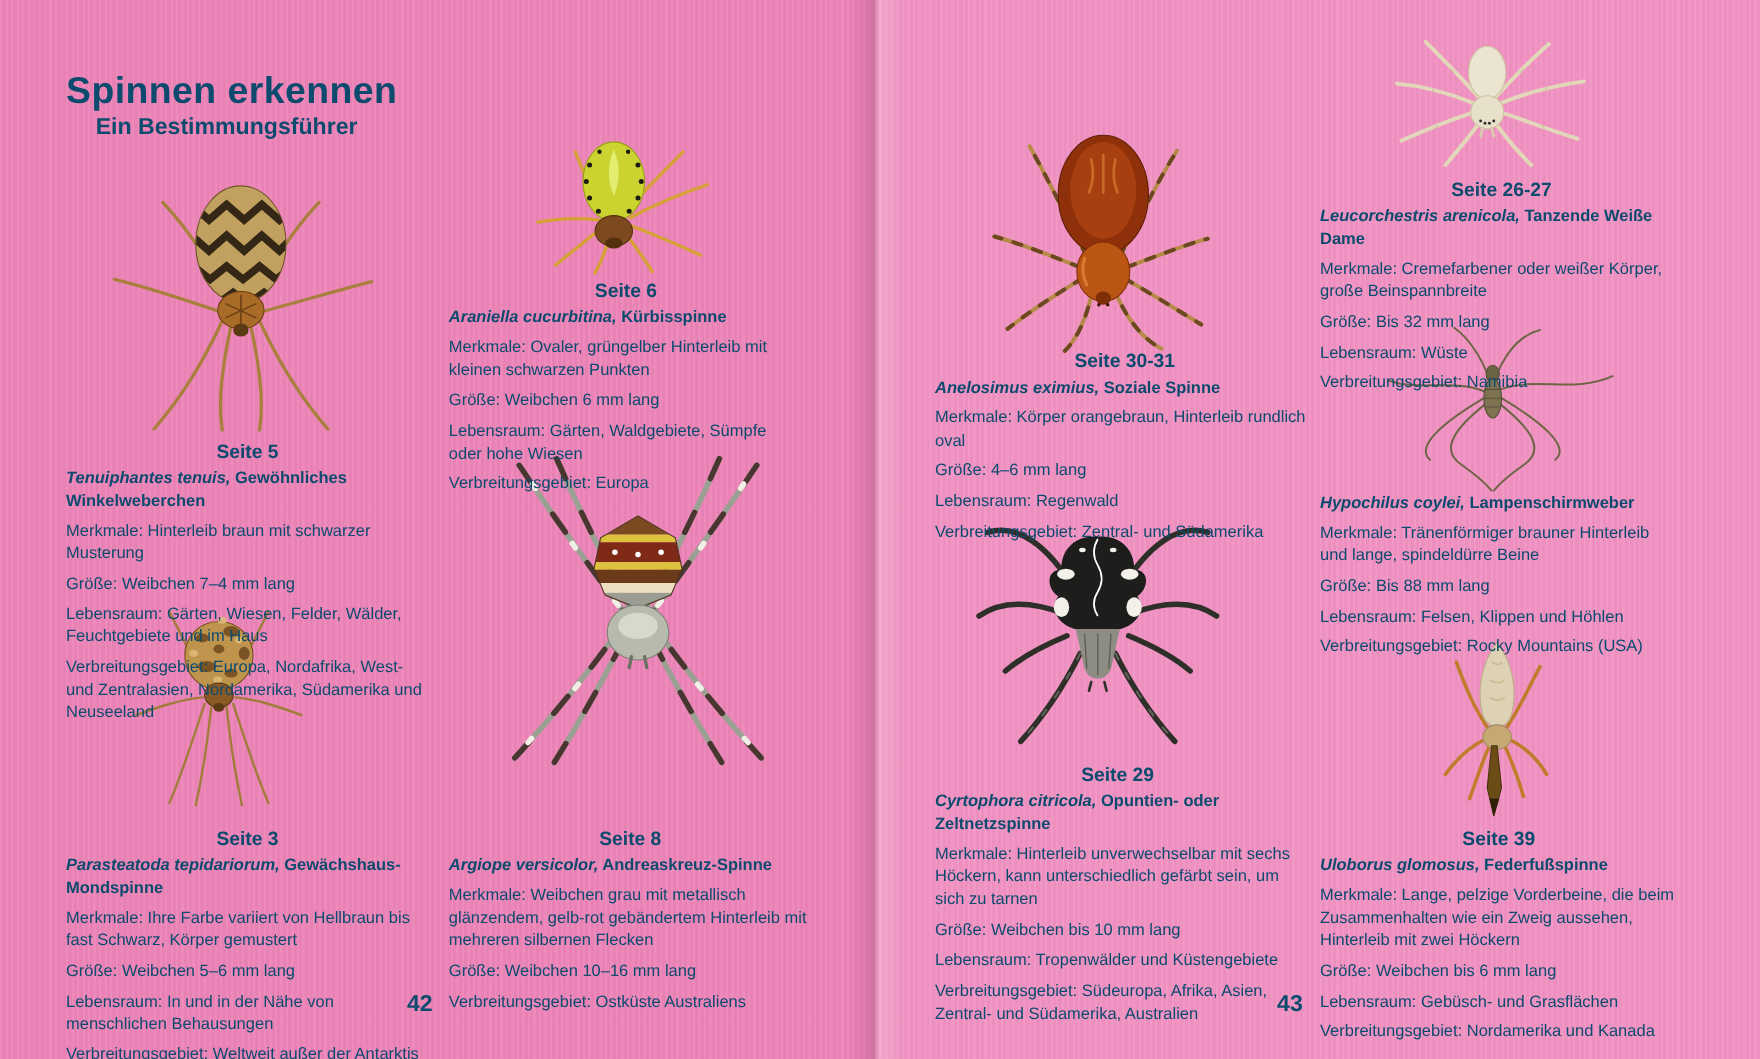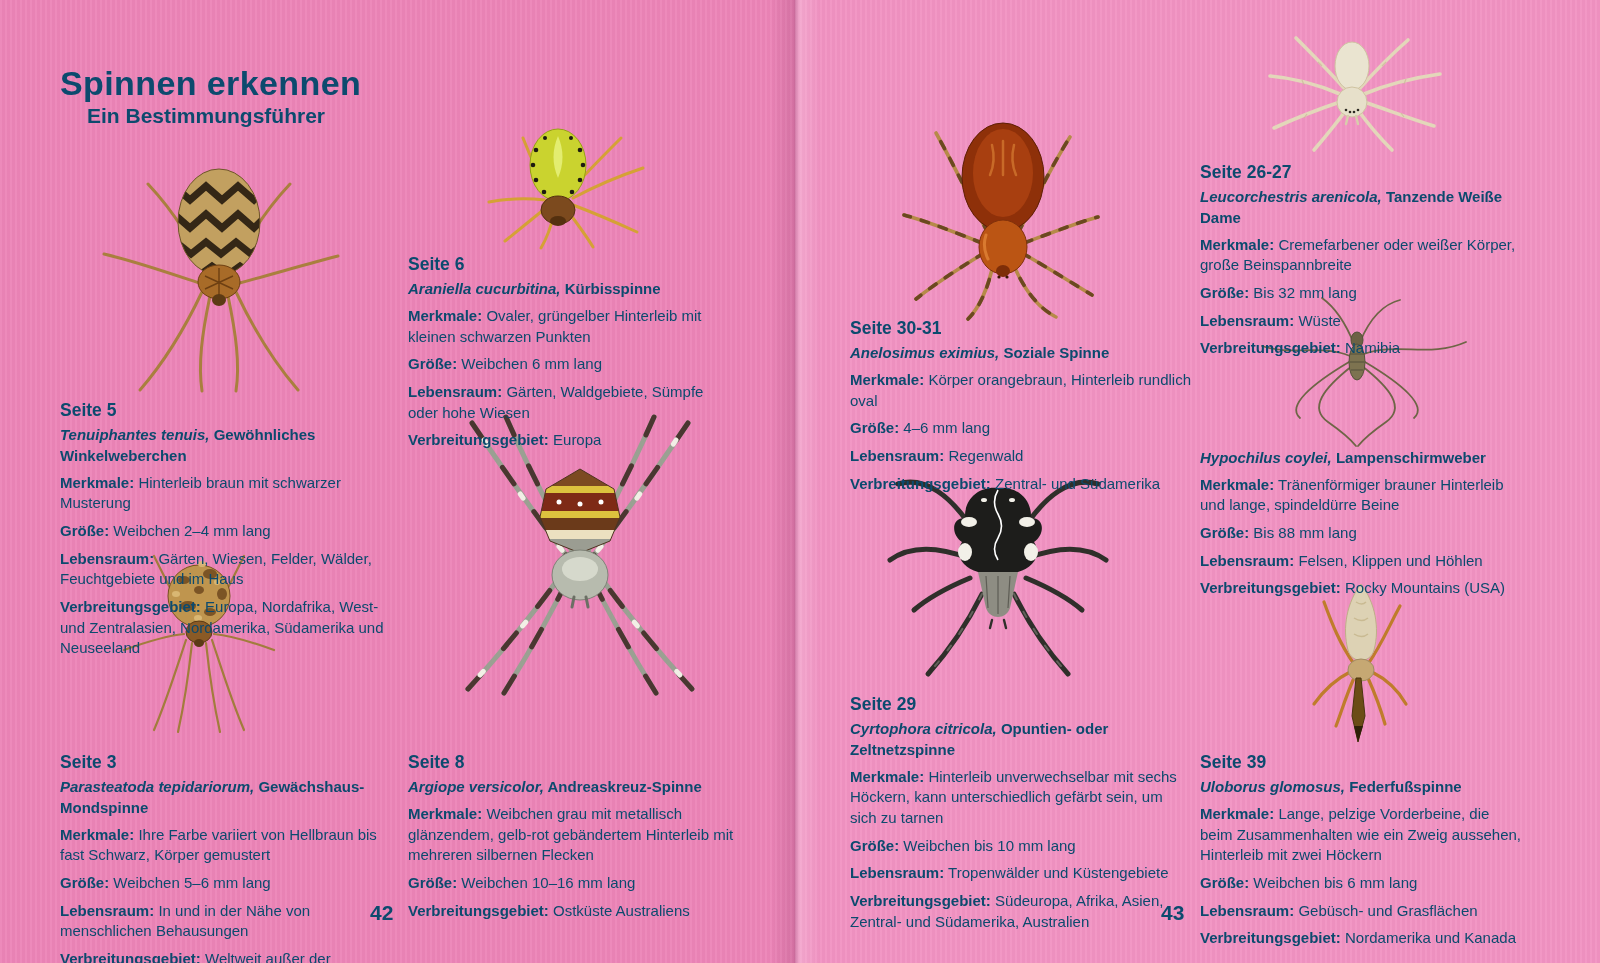--- a/index.html
+++ b/index.html
@@ -8,25 +8,25 @@
   .page{position:absolute;top:0;height:100%;}
   .page-left{left:0;width:795px;background:#ec84b7;
     background-image:repeating-linear-gradient(90deg,rgba(255,255,255,.05) 0 2px,rgba(0,0,0,0.015) 2px 5px);}
   .page-right{left:795px;width:805px;background:#f192c2;
     background-image:repeating-linear-gradient(90deg,rgba(255,255,255,.05) 0 2px,rgba(0,0,0,0.015) 2px 5px);}
   .gutter{position:absolute;left:770px;top:0;width:50px;height:100%;pointer-events:none;
     background:linear-gradient(90deg,rgba(0,0,0,0) 0%,rgba(110,30,75,.16) 46%,rgba(90,20,60,.22) 50%,rgba(255,255,255,.20) 58%,rgba(0,0,0,0) 100%);}
   .title{position:absolute;left:60px;top:64px;font-size:34px;font-weight:bold;letter-spacing:.4px;}
   .subtitle{position:absolute;left:60px;top:104px;font-size:21px;font-weight:bold;margin-left:27px;}
   .entry{position:absolute;font-size:15px;line-height:1.38;}
-  .page-ref{font-weight:bold;font-size:17.5px;margin-bottom:3px;}
+  .page-ref{font-weight:bold;font-size:17.5px;margin-bottom:3px;text-align:center;}
   .species-line{font-weight:bold;margin-bottom:6px;}
   .species{font-style:italic;}
   .field{margin:0 0 7px 0;}
-  .lbl{font-weight:bold;text-align:center;}
+  .lbl{font-weight:normal;text-align:center;}
   .pagenum{position:absolute;font-size:21px;font-weight:bold;}
   .pagenum-left{left:370px;top:901px;}
   .pagenum-right{left:1161px;top:901px;}
   .spider{position:absolute;}
 </style>
 </head>
 <body>
 
 <div class="spread">
   <div class="page page-left"></div>
@@ -288,21 +288,21 @@
     <path d="M72,158 L76,174 81,158 Z" fill="#2e2008"></path>
   </svg>
 
   <div class="entry" style="left:60px;top:398px;width:330px">
     <div class="page-ref">Seite 5</div>
     <div class="species-line">
       <span class="species">Tenuiphantes tenuis,</span>
       <span class="common">Gewöhnliches Winkelweberchen</span>
     </div>
     <p class="field"><b class="lbl">Merkmale:</b> <span>Hinterleib braun mit schwarzer Musterung</span></p>
-    <p class="field"><b class="lbl">Größe:</b> <span>Weibchen 2–4 mm lang</span></p>
+    <p class="field"><b class="lbl">Größe:</b> <span>Weibchen 7–4 mm lang</span></p>
     <p class="field"><b class="lbl">Lebensraum:</b> <span>Gärten, Wiesen, Felder, Wälder, Feuchtgebiete und im Haus</span></p>
     <p class="field"><b class="lbl">Verbreitungsgebiet:</b> <span>Europa, Nordafrika, West- und Zentralasien, Nordamerika, Südamerika und Neuseeland</span></p>
   </div>
 
   <div class="entry" style="left:60px;top:750px;width:330px">
     <div class="page-ref">Seite 3</div>
     <div class="species-line">
       <span class="species">Parasteatoda tepidariorum,</span>
       <span class="common">Gewächshaus-Mondspinne</span>
     </div>

